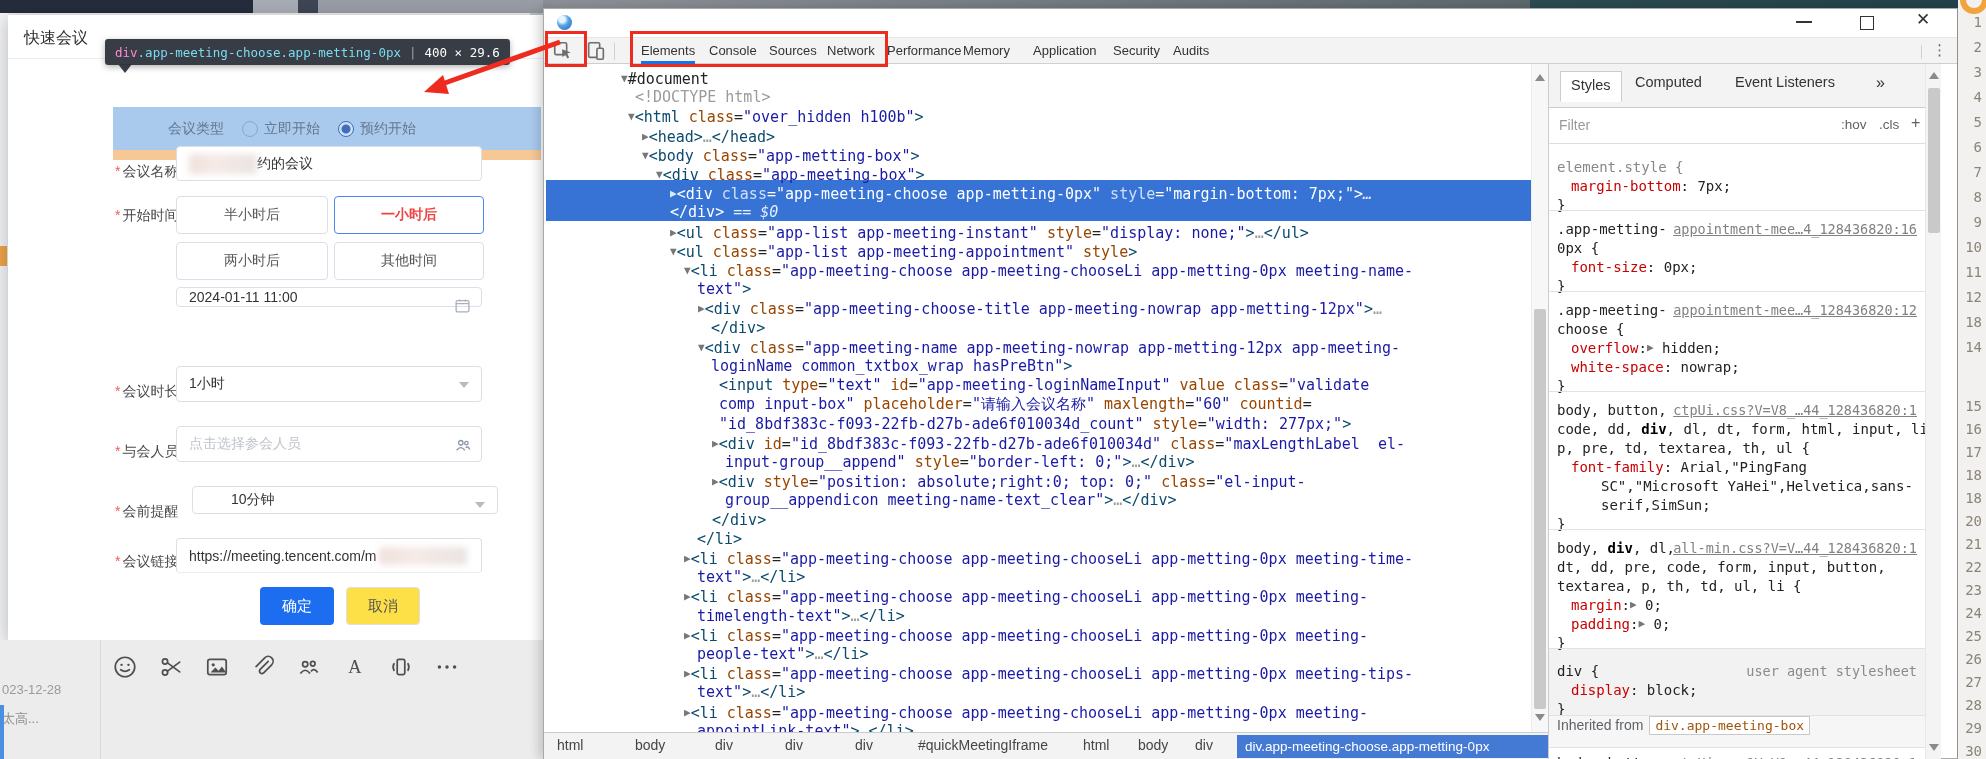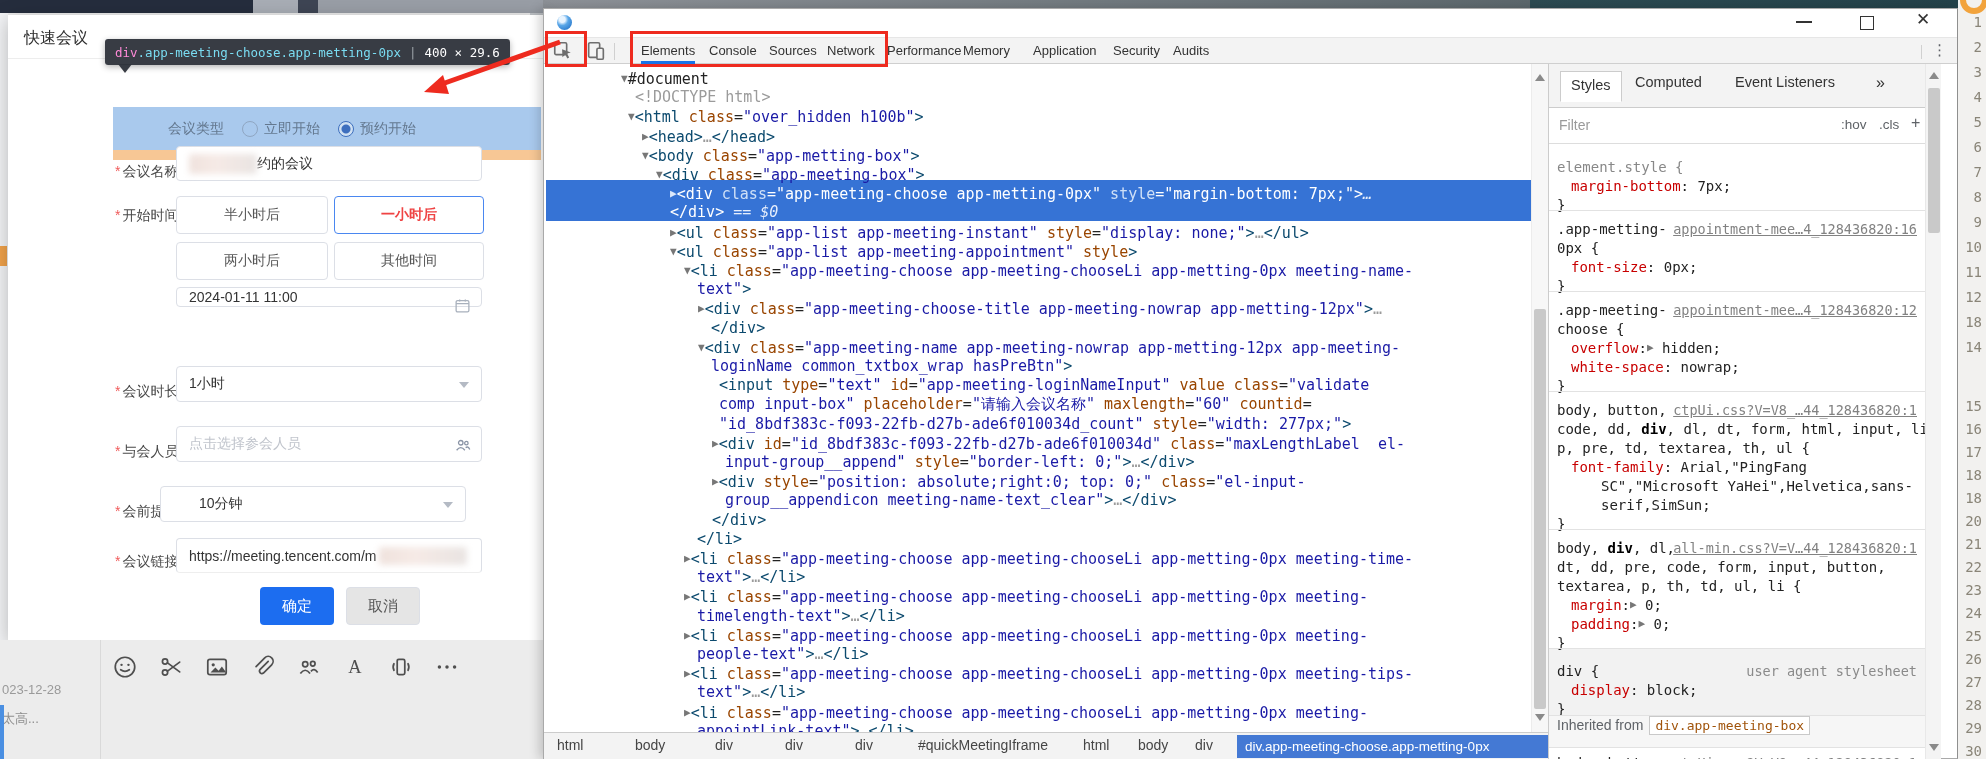--- a/index.html
+++ b/index.html
@@ -11,21 +11,21 @@
   #dlg-header-line{position:absolute;left:0;top:43px;width:537px;height:1px;background:#ededed;}
   .fld-label{position:absolute;font-size:14px;color:#4a4a4a;white-space:nowrap;}
   .req{color:#f05a5a;margin-right:2px;}
   .inp{position:absolute;border:1px solid #dcdfe6;border-radius:4px;background:#fff;font-size:14px;color:#333;display:flex;align-items:center;padding:0 12px;box-sizing:border-box;}
   .inp .ph{color:#c0c4cc;}
   .tbtn{position:absolute;width:150px;height:36px;border:1px solid #dcdfe6;border-radius:4px;background:#fff;font-size:14px;color:#555;display:flex;align-items:center;justify-content:center;}
   .tbtn.active{border-color:#4a87f0;color:#ef4444;font-weight:bold;}
   .caret{width:0;height:0;border-left:5px solid transparent;border-right:5px solid transparent;border-top:6px solid #b4bac4;position:absolute;right:12px;top:15px;}
   .blur-blob{filter:blur(3px);background:linear-gradient(90deg,#efe2dd,#f6eae6 40%,#e9e4e2);border-radius:3px;}
   #btn-ok{position:absolute;left:252px;top:572px;width:74px;height:38px;background:#1c6df0;color:#fff;border-radius:4px;font-size:15px;display:flex;align-items:center;justify-content:center;}
-  #btn-cancel{position:absolute;left:338px;top:572px;width:74px;height:38px;background:#e5e5e5;color:#555;border:1px solid #dcdfe6;border-radius:4px;font-size:15px;display:flex;align-items:center;justify-content:center;box-sizing:border-box;}
+  #btn-cancel{position:absolute;left:338px;top:572px;width:74px;height:38px;background:#fde047;color:#555;border:1px solid #dcdfe6;border-radius:4px;font-size:15px;display:flex;align-items:center;justify-content:center;box-sizing:border-box;}
   
   #hl-blue{position:absolute;left:105px;top:92px;width:428px;height:43px;background:#a9c9ed;display:flex;align-items:center;font-size:14px;color:#64788f;}
   #hl-orange{position:absolute;left:105px;top:135px;width:428px;height:10px;background:#f7c795;}
   .radio{display:inline-block;width:14px;height:14px;border-radius:50%;border:1px solid #8fa6c2;background:transparent;vertical-align:-2px;margin:0 6px 0 18px;}
   .radio.sel{border-color:#3e6fbe;background:radial-gradient(circle at 50% 50%, #3e6fbe 0 4px, #cfe0f2 5px);}
   #tooltip{position:absolute;left:105px;top:39px;height:26px;background:rgba(48,52,60,.96);border-radius:3px;display:flex;align-items:center;padding:0 10px;font-family:"DejaVu Sans Mono",monospace;font-size:12.5px;white-space:nowrap;box-shadow:0 2px 6px rgba(0,0,0,.3);z-index:30;}
   #tooltip .tt-tag{color:#ff8ad8;}
   #tooltip .tt-cls{color:#7adcf2;}
   #tooltip .tt-sep{color:#9aa0a6;margin:0 8px;}
   #tooltip .tt-size{color:#fff;}
@@ -173,21 +173,21 @@
       <span class="ph">点击选择参会人员</span>
       <svg style="position:absolute;right:9px;top:9px;" width="18" height="18" viewBox="0 0 24 24" fill="none" stroke="#8a94a6" stroke-width="1.7">
           <circle cx="9" cy="9" r="3"></circle>
           <path d="M3.5 19 q5.5-7 11 0"></path>
           <circle cx="16.5" cy="9.5" r="2.3"></circle>
           <path d="M15.5 15.5 q3.5-2.5 5.5 2.5"></path>
         </svg>
     </div>
 
     <div class="fld-label" style="left:107px;top:488px;"><span class="req">*</span><span>会前提醒</span></div>
-    <div class="inp" style="left:152px;top:471px;width:306px;height:36px;padding-left:38px;">
+    <div class="inp" style="left:184px;top:471px;width:306px;height:28px;padding-left:38px;">
       <span>10分钟</span>
       <span class="caret"></span>
     </div>
 
     <div class="fld-label" style="left:107px;top:538px;"><span class="req">*</span><span>会议链接</span></div>
     <div class="inp" style="left:168px;top:523px;width:306px;height:35px;border-bottom-color:#eee;">
       <span>https://meeting.tencent.com/m</span>
       <span class="blur-blob" style="display:inline-block;width:88px;height:18px;margin-left:2px;"></span>
     </div>
 

